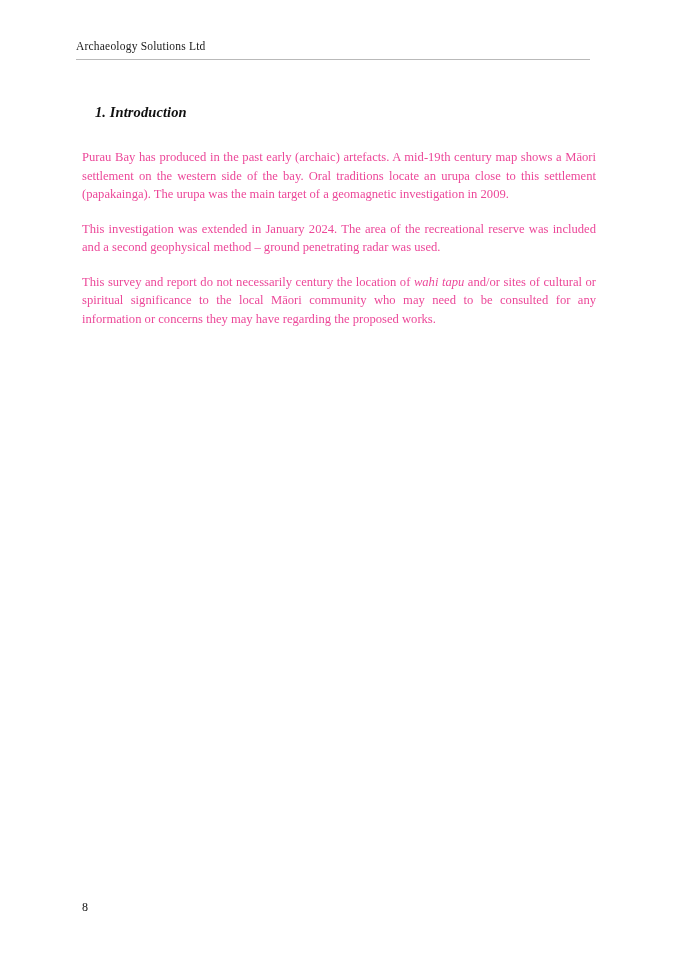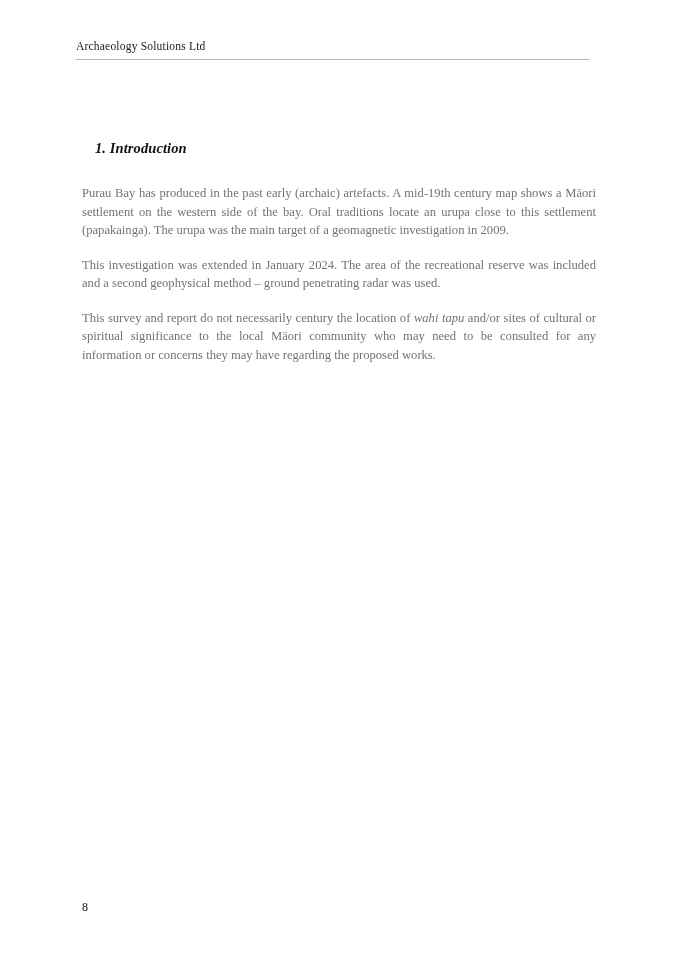--- a/index.html
+++ b/index.html
@@ -33,36 +33,35 @@
     font-family: "Liberation Serif", serif;
     font-size: 11.5px;
     color: #1a1a1a;
     letter-spacing: 0.2px;
   }
   .content {
     position: absolute;
     left: 82px;
     top: 104px;
     width: 514px;
-    margin-top: 36px;
   }
   h1.section-title {
     font-family: "Liberation Serif", serif;
     font-size: 14.5px;
     font-style: italic;
     font-weight: bold;
     color: #111111;
     margin: 0 0 27px 13px;
     letter-spacing: 0.1px;
   }
   p.body-para {
     font-family: "Liberation Serif", serif;
     font-size: 12.6px;
     line-height: 18.5px;
-    color: #737373;
+    color: #ec4899;
     text-align: justify;
     margin: 0 0 16px 0;
   }
   p.body-para:last-child {
     margin-bottom: 0;
   }
   .it {
     font-style: italic;
   }
   .page-number {

